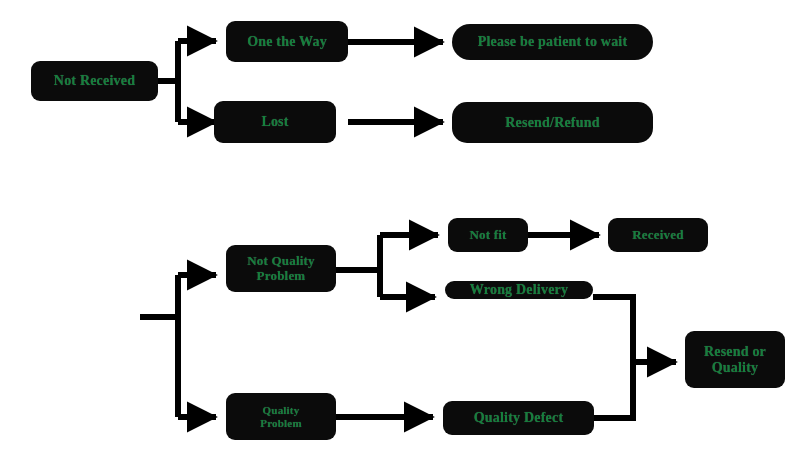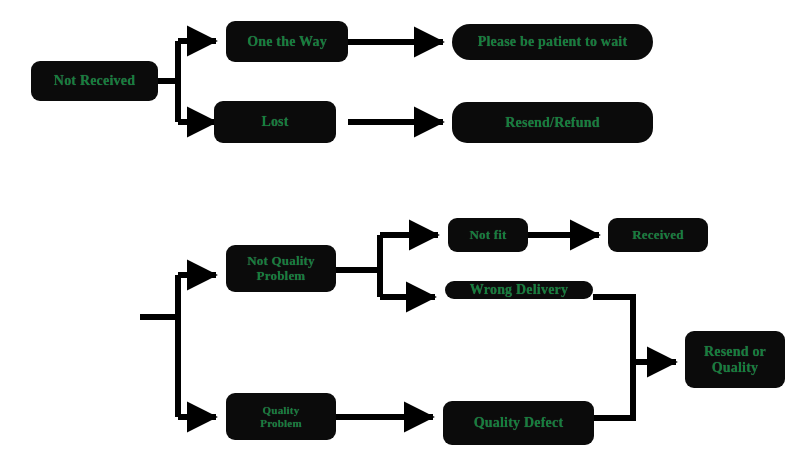--- a/index.html
+++ b/index.html
@@ -45,21 +45,21 @@
   #n-patient-wait   { left: 452px; top: 24px;  width: 201px; height: 36px; font-size: 14px; border-radius: 18px; }
   #n-lost           { left: 214px; top: 101px; width: 122px; height: 42px; font-size: 14px; }
   #n-resend-refund  { left: 452px; top: 102px; width: 201px; height: 41px; font-size: 14px; border-radius: 15px; }
   
   #n-received       { left: 15px;  top: 297px; width: 125px; height: 40px; font-size: 14px; }
   #n-not-quality    { left: 226px; top: 245px; width: 110px; height: 47px; font-size: 13px; }
   #n-quality-prob   { left: 226px; top: 393px; width: 110px; height: 47px; font-size: 11px; }
   #n-not-fit        { left: 448px; top: 218px; width: 80px;  height: 34px; font-size: 13px; }
   #n-exchange       { left: 608px; top: 218px; width: 100px; height: 34px; font-size: 13px; }
   #n-wrong-delivery { left: 445px; top: 281px; width: 148px; height: 18px; font-size: 14px; }
-  #n-quality-defect { left: 443px; top: 401px; width: 151px; height: 44px; font-size: 14px; }
+  #n-quality-defect { left: 443px; top: 401px; width: 151px; height: 34px; font-size: 14px; }
   #n-resend-or-ref  { left: 685px; top: 331px; width: 100px; height: 57px; font-size: 14px; }
 </style>
 </head>
 <body>
 
 <div id="canvas">
 
   <svg class="connectors" viewBox="0 0 800 464" xmlns="http://www.w3.org/2000/svg">
     <defs>
       <marker id="arrow" viewBox="0 0 10 10" refX="9.4" refY="5" markerWidth="5.2" markerHeight="5.2" orient="auto-start-reverse">

